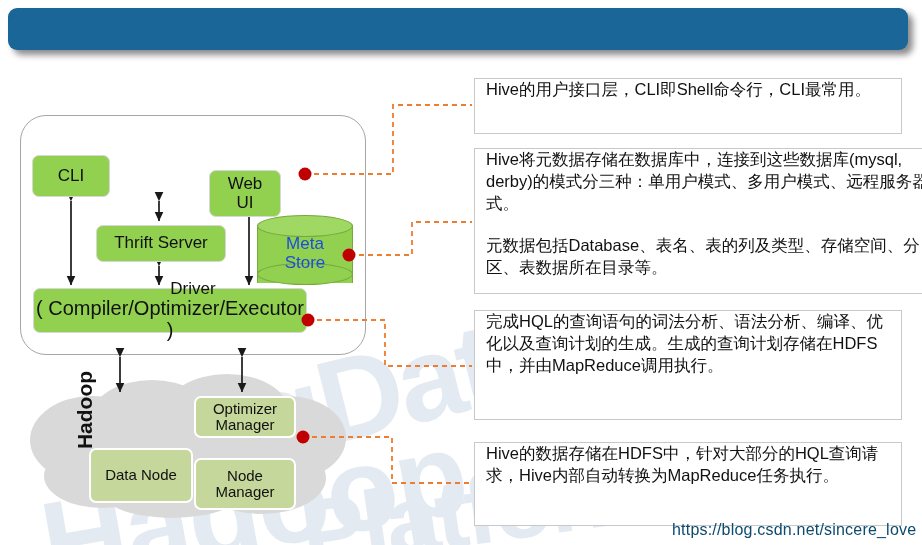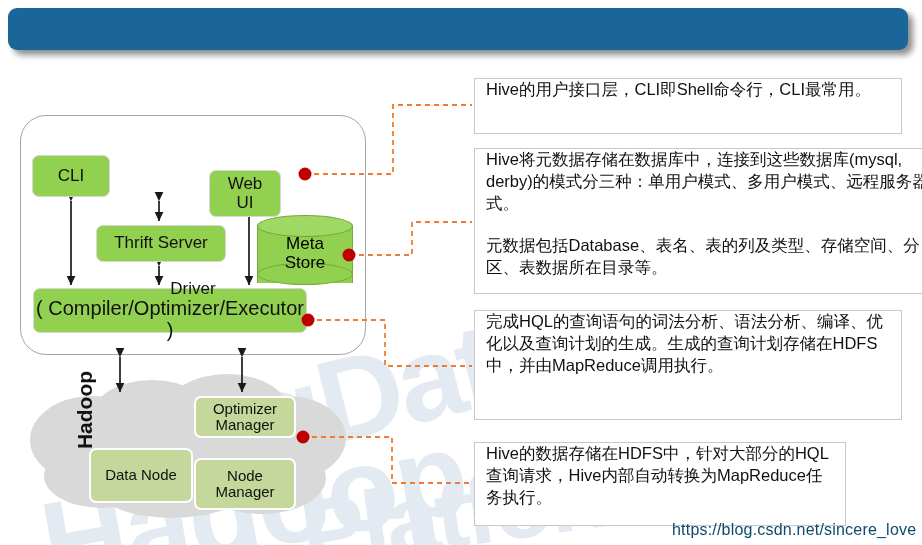--- a/index.html
+++ b/index.html
@@ -148,21 +148,21 @@
     border-radius: 50%;
     box-sizing: border-box;
   }
   .cyl-label {
     position: absolute;
     left: 0; top: 20px;
     width: 96px;
     text-align: center;
     font-size: 17px;
     line-height: 1.1;
-    color: #000000;
+    color: #1d4ed8;
     z-index: 4;
   }
 
   
   .cloud-wrap {
     position: absolute;
     left: 22px; top: 368px;
     width: 330px; height: 150px;
     z-index: 1;
   }
@@ -215,21 +215,21 @@
     line-height: 1.33;
     color: #111111;
     z-index: 5;
   }
   .panel p { margin: 0; }
   .panel p + p { margin-top: 20px; }
 
   #panel-1 { left: 474px; top: 78px;  width: 428px; height: 56px; }
   #panel-2 { left: 474px; top: 148px; width: 483px; height: 146px; }
   #panel-3 { left: 474px; top: 310px; width: 428px; height: 110px; }
-  #panel-4 { left: 474px; top: 442px; width: 372px; height: 84px; }
+  #panel-4 { left: 474px; top: 442px; width: 428px; height: 84px; }
 
   
   .csdn-wm {
     position: absolute;
     left: 672px; top: 521px;
     font-size: 16px;
     color: #0c4a6e;
     z-index: 7;
     letter-spacing: 0.2px;
     user-select: none;

